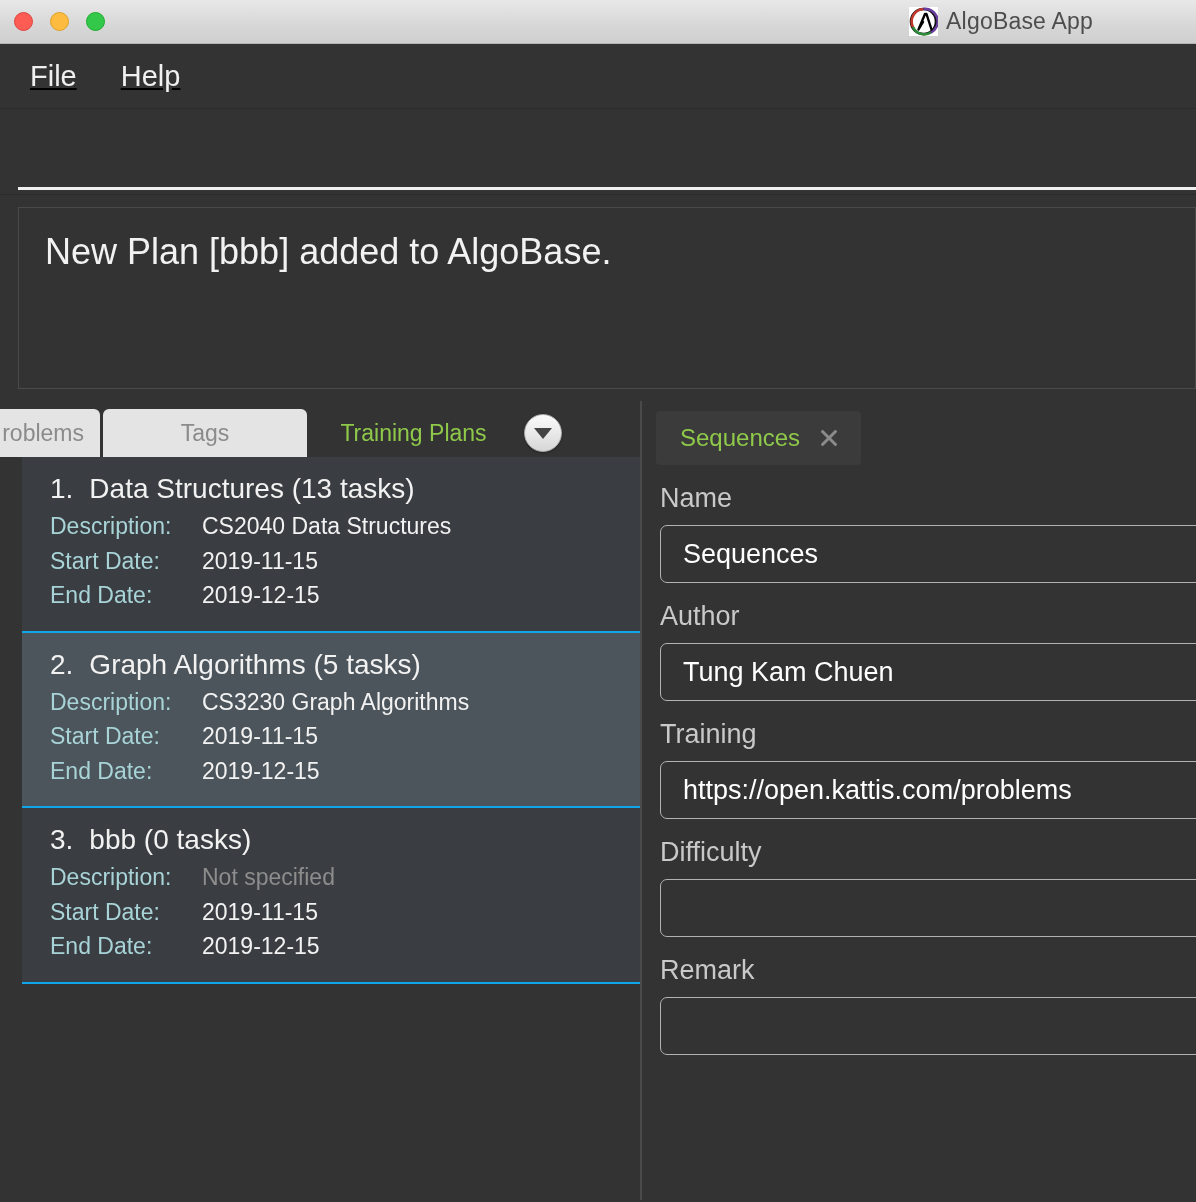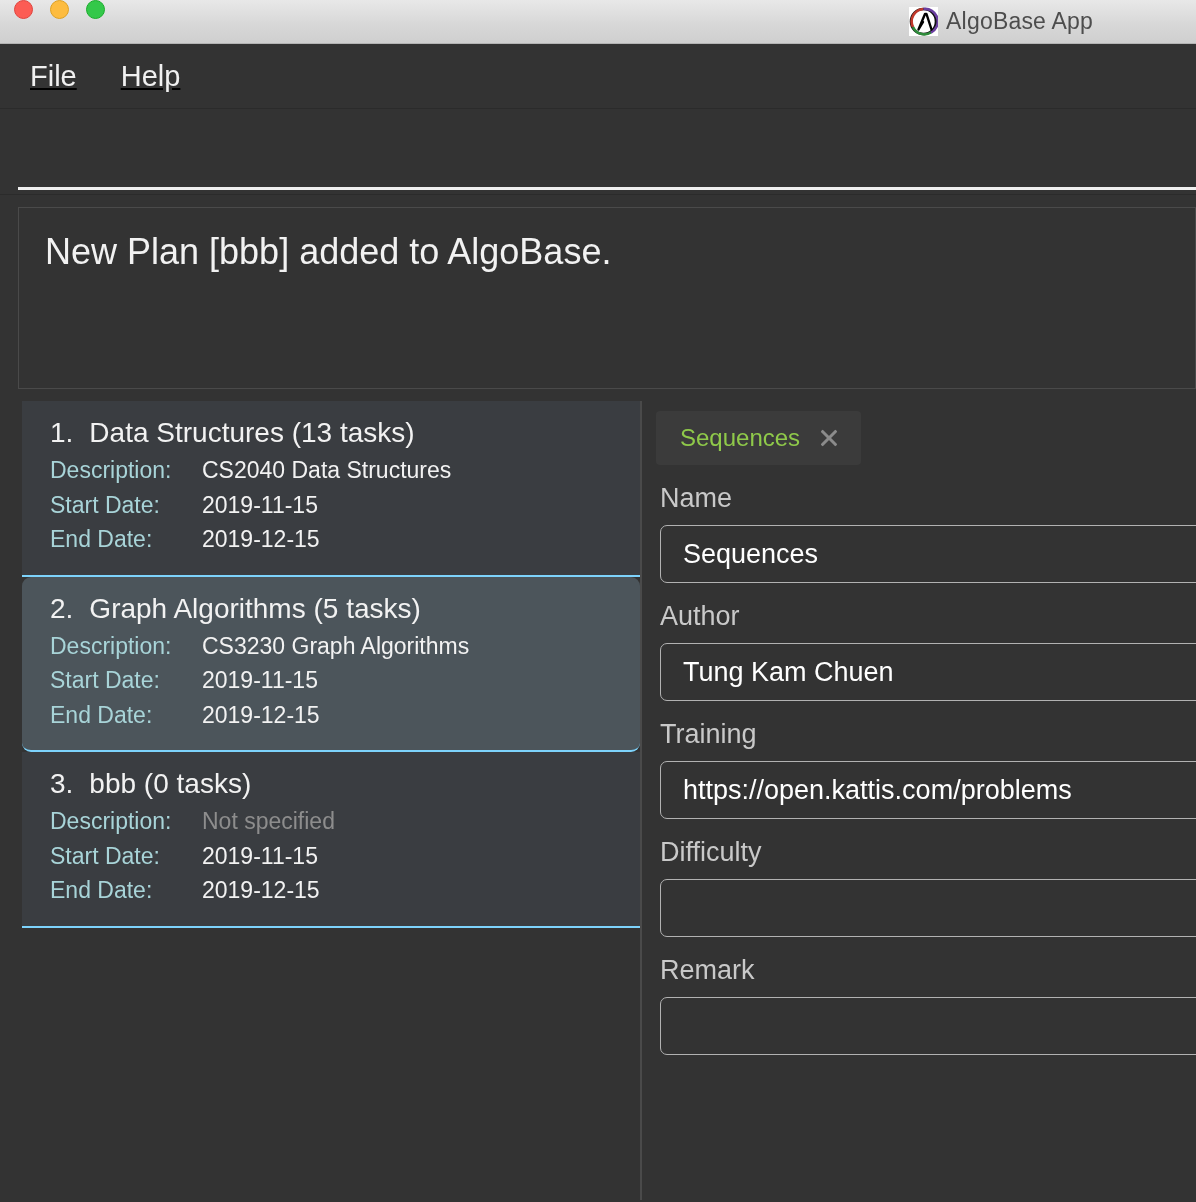--- a/index.html
+++ b/index.html
@@ -8,21 +8,21 @@
     background:#333333;
     font-family:"Liberation Sans", sans-serif;
     overflow:hidden;
   }
 
   
   .titlebar{
     position:relative; height:44px; width:100%;
     background:linear-gradient(to bottom,#e8e8e8 0%,#d8d8d8 55%,#cfcfcf 100%);
     border-bottom:1px solid #b4b4b4;
-    display:flex; 
+    display:flex; align-items:center;
   }
   .lights{ display:flex; gap:17px; margin-left:14px; }
   .light{ width:19px; height:19px; border-radius:50%; }
   .light.red{ background:#fc5c54; border:1px solid #e0443e; }
   .light.yellow{ background:#fdbc40; border:1px solid #dea123; }
   .light.green{ background:#34c84a; border:1px solid #1aad2c; }
   .title-center{
     position:absolute; left:0; right:0; top:0; bottom:0;
     display:flex; align-items:center; justify-content:center;
     gap:8px; pointer-events:none;
@@ -97,23 +97,23 @@
   }
 
   
   .list{
     margin-left:22px; width:618px;
     height:calc(100% - 56px - 18px);
     overflow:hidden;
   }
   .plan-cell{
     background:#3a3d41; padding:16px 0 18px 28px;
-    border-bottom:2px solid #7dd3fc;
-  }
-  .plan-cell.selected{ background:#4c555b;border-radius:9px; }
+    border-bottom:2px solid #0ea5e9;
+  }
+  .plan-cell.selected{ background:#4c555b; }
   .plan-title{ font-size:28px; color:#f2f2f2; margin-bottom:4px; }
   .plan-title .idx{ margin-right:16px; }
   .plan-row{ display:flex; font-size:23px; line-height:1.5; }
   .plan-label{ color:#a8d4d8; width:152px; flex:none; }
   .plan-value{ color:#f2f2f2; }
   .plan-value.unset{ color:#8d8d8d; }
 
   
   .rtabbar{ padding:10px 0 0 14px; }
   .rtab{
@@ -175,20 +175,34 @@
 
 <div class="result-wrap">
   <div class="result-box">
     <div class="result-text">New Plan [bbb] added to AlgoBase.</div>
   </div>
 </div>
 
 <div class="split">
 
   <div class="left-pane">
+    <div class="tabbar">
+      <div class="tab inactive tab-problems">
+        <span>roblems</span>
+      </div>
+      <div class="tab inactive tab-tags">
+        <span>Tags</span>
+      </div>
+      <div class="tab active tab-plans">
+        <span>Training Plans</span>
+      </div>
+      <div class="tab-dropdown">
+        <span class="caret"></span>
+      </div>
+    </div>
 
     <div class="list">
 
       <div class="plan-cell">
         <div class="plan-title">
           <span class="idx">1.</span><span>Data Structures (13 tasks)</span>
         </div>
         <div class="plan-row">
           <span class="plan-label">Description:</span>
           <span class="plan-value">CS2040 Data Structures</span>

